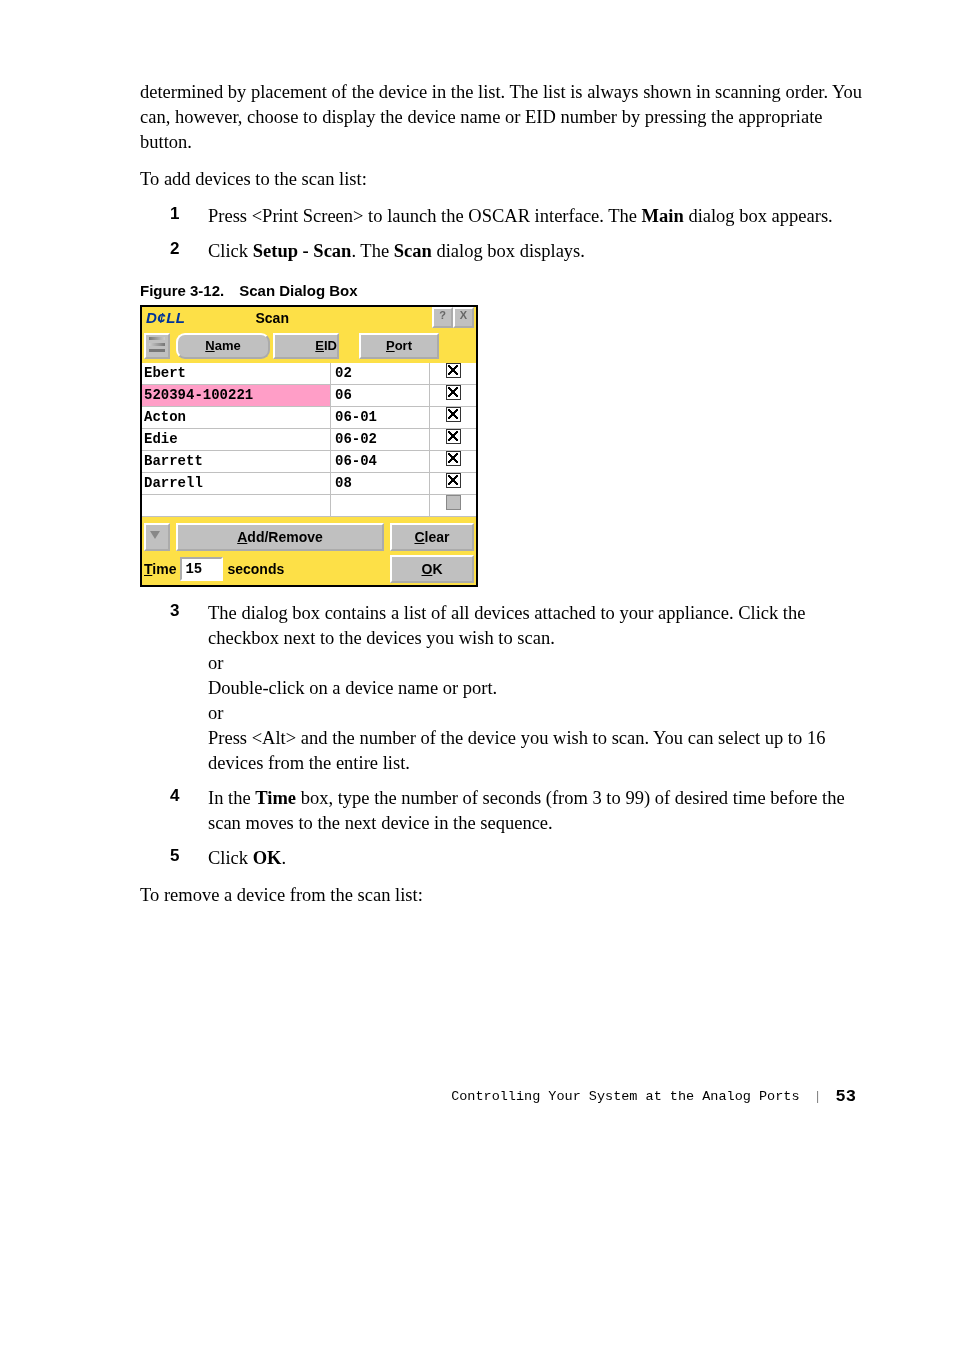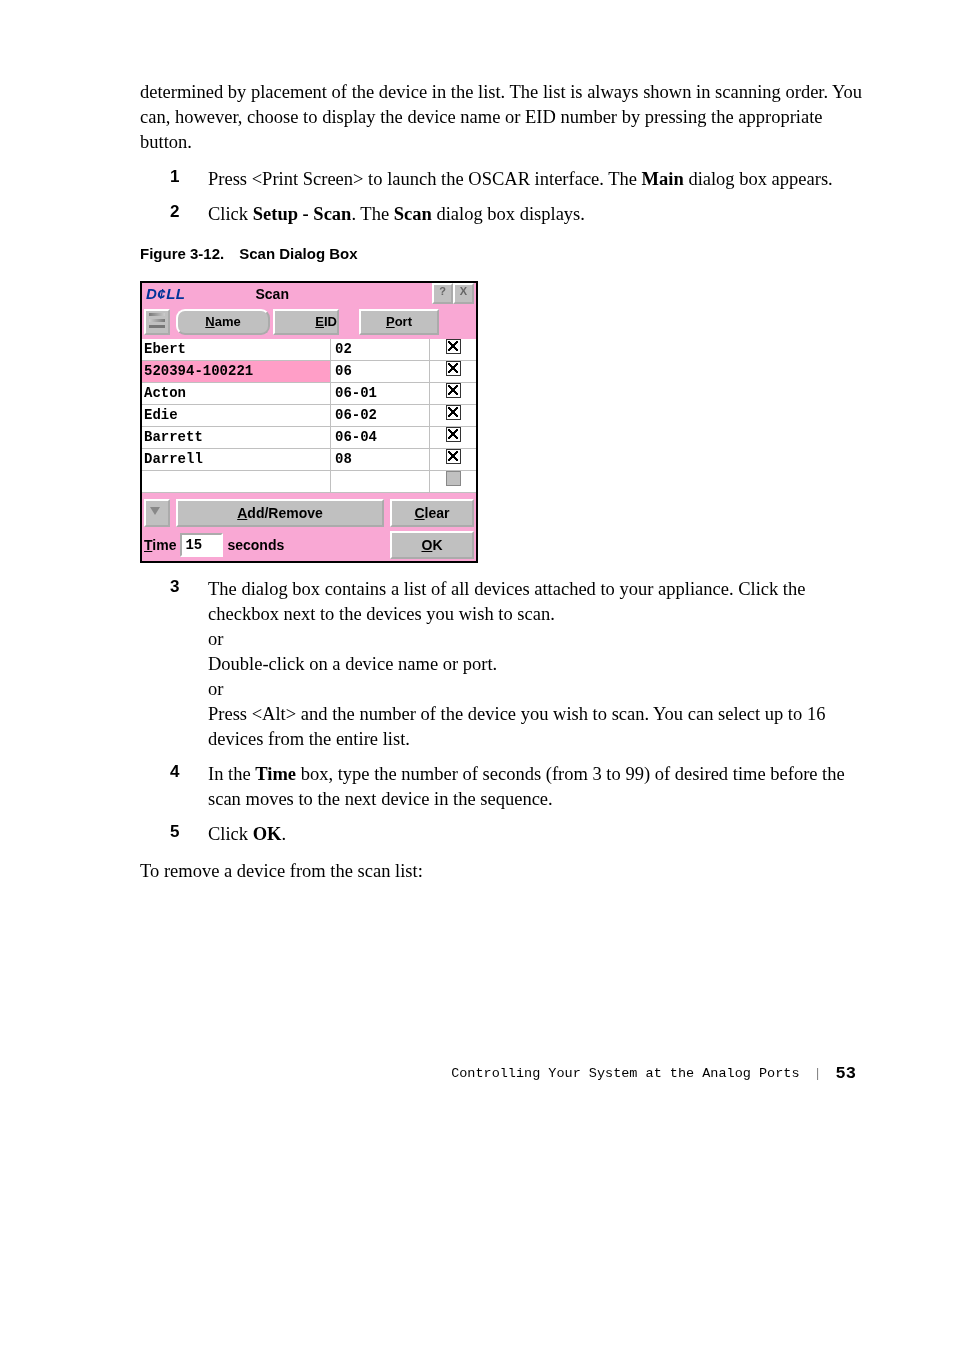--- a/index.html
+++ b/index.html
@@ -35,28 +35,28 @@
 }
 .item-body {
   font-size: 18.5px;
   line-height: 1.35;
 }
 .bold-sans { font-weight: bold; }
 .figure-caption {
   font-family: Arial, Helvetica, sans-serif;
   font-weight: bold;
   font-size: 15px;
-  margin: 18px 0 19px 0;
+  margin: 18px 0 6px 0;
 }
 
 
 .dialog {
   width: 338px;
   border: 2px solid #000;
-  background: #f9a8d4;
+  background: #fde047;
   font-family: "MS Sans Serif", Arial, sans-serif;
   font-size: 13px;
   box-sizing: border-box;
 }
 .titlebar {
   display: flex;
   align-items: center;
   justify-content: space-between;
   padding: 0;
   height: 22px;
@@ -271,20 +271,21 @@
 .footer .sep { margin: 0 14px; color:#888;}
 .footer .pn { font-weight: bold; font-size: 17px; margin-left: 0;}
 </style>
 </head>
 <body>
 
 <div class="page">
 
   <p class="body-text">determined by placement of the device in the list. The list is always shown in scanning order. You can, however, choose to display the device name or EID number by pressing the appropriate button.</p>
 
+  <p class="body-text">To add devices to the scan list:</p>
 
   <div class="list">
     <div class="list-item">
       <div class="num">1</div>
       <div class="item-body">
         <span>Press &lt;Print Screen&gt; to launch the OSCAR interface. The </span><span class="bold-sans">Main</span><span> dialog box appears.</span>
       </div>
     </div>
     <div class="list-item">
       <div class="num">2</div>

